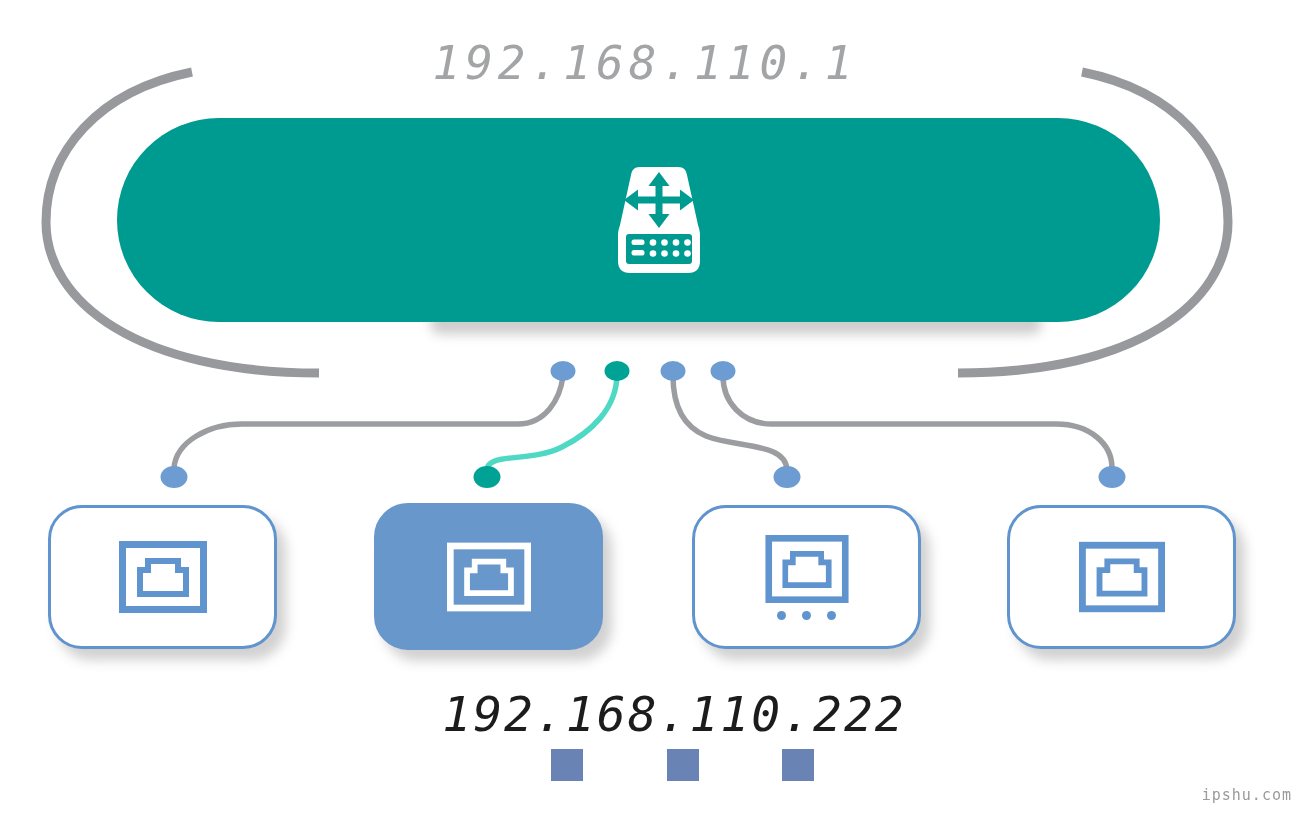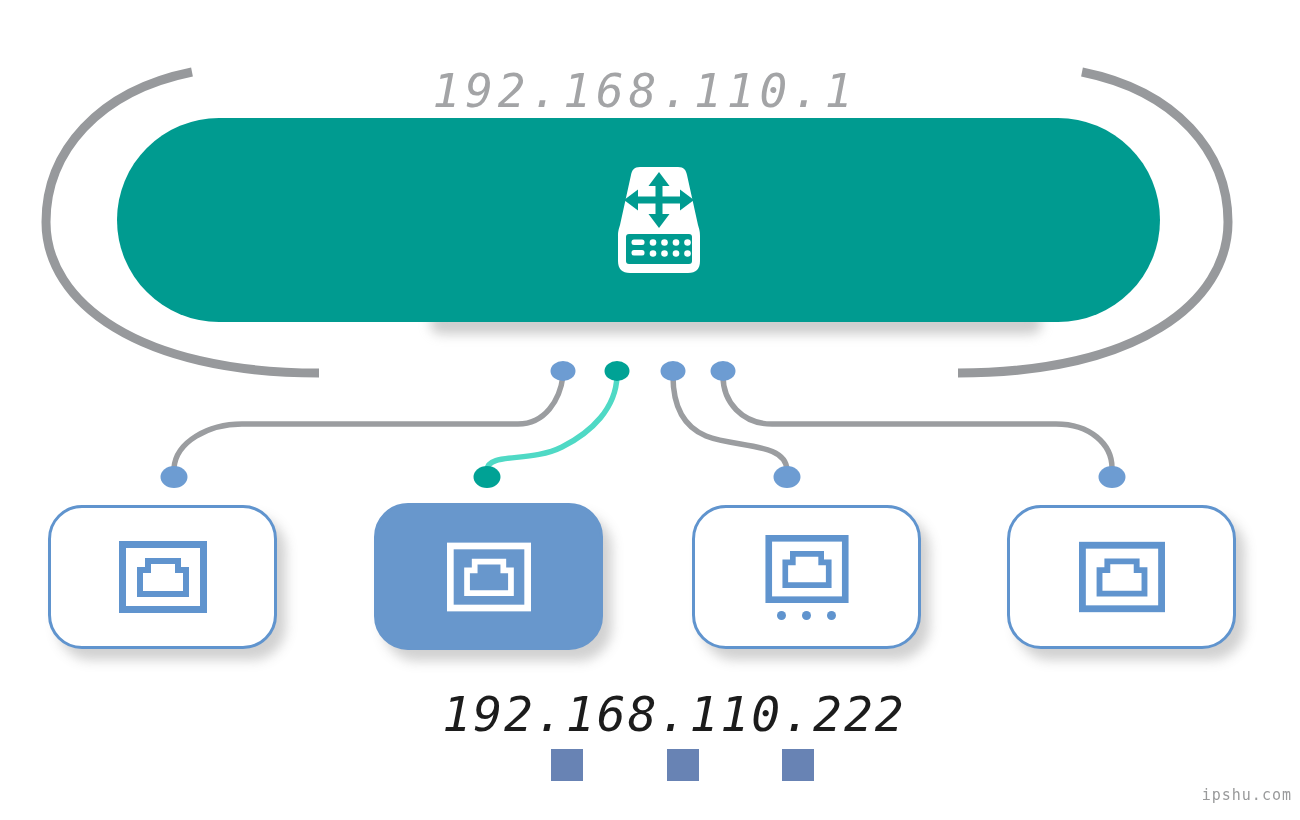--- a/index.html
+++ b/index.html
@@ -4,21 +4,21 @@
 <style>
   html,body{margin:0;padding:0;background:#ffffff;}
   .stage{
     position:relative;width:1300px;height:820px;overflow:hidden;
     background:#ffffff;font-family:"DejaVu Sans Mono","Liberation Mono",monospace;
   }
   .layer{position:absolute;left:0;top:0;z-index:1;}
 
   .gateway-label{
     position:absolute;left:0;top:36px;width:1290px;text-align:center;z-index:3;
-    font-size:46px;font-style:italic;color:#a3a4a6;letter-spacing:5px;margin-top:28px;
+    font-size:46px;font-style:italic;color:#a3a4a6;letter-spacing:5px;
   }
   .client-label{
     position:absolute;left:0;top:686px;width:1348px;text-align:center;z-index:3;
     font-size:48px;font-style:italic;color:#1c1c1c;letter-spacing:2px;
   }
 
   .pill{
     position:absolute;left:117px;top:118px;width:1043px;height:204px;
     background:#009b90;border-radius:102px;z-index:2;
     display:flex;align-items:center;justify-content:center;

